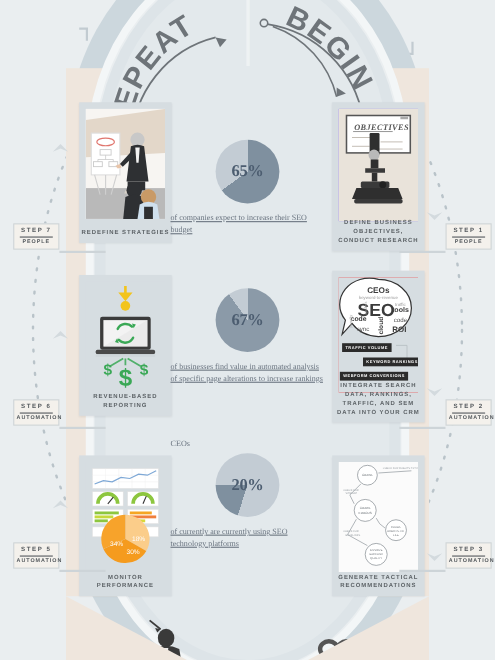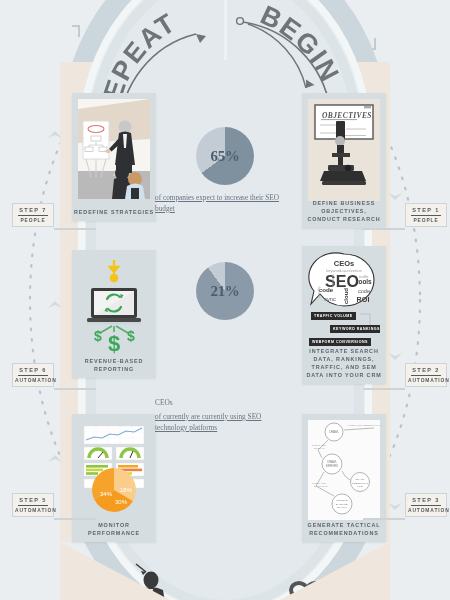--- a/index.html
+++ b/index.html
@@ -391,26 +391,30 @@
 
   <div class="stat" style="left:155px;top:127px;">
     <div class="pie" style="background:conic-gradient(#7f909f 0% 65%, #c3ccd4 65% 100%);">
       <span class="pct">65%</span>
     </div>
     <div class="desc">of companies expect to increase their SEO budget</div>
   </div>
 
   <div class="stat" style="left:155px;top:262px;">
     <div class="pie" style="background:conic-gradient(#8b9aa8 0% 90%, #c3ccd4 90% 100%);">
-      <span class="pct">21%</span>
-    </div>
+      <span class="pct">67%</span>
+    </div>
+    <div class="desc">of businesses find value in automated analysis of specific page alterations to increase rankings</div>
   </div>
 
   <div class="stat" style="left:155px;top:398px;">
     <div class="only">CEOs</div>
+    <div class="pie" style="background:conic-gradient(#c3ccd4 0% 55%, #7f909f 55% 75%, #c3ccd4 75% 100%);">
+      <span class="pct">20%</span>
+    </div>
     <div class="desc">of currently are currently using SEO technology platforms</div>
   </div>
 
   <div class="badge" style="left:12px;top:203px;">
     <span class="s-num">STEP 7</span>
     <span class="s-cat">PEOPLE</span>
   </div>
   <div class="badge-tail" style="left:54px;top:228px;width:42px;height:1.5px;"></div>
 
   <div class="badge" style="left:12px;top:363px;">

